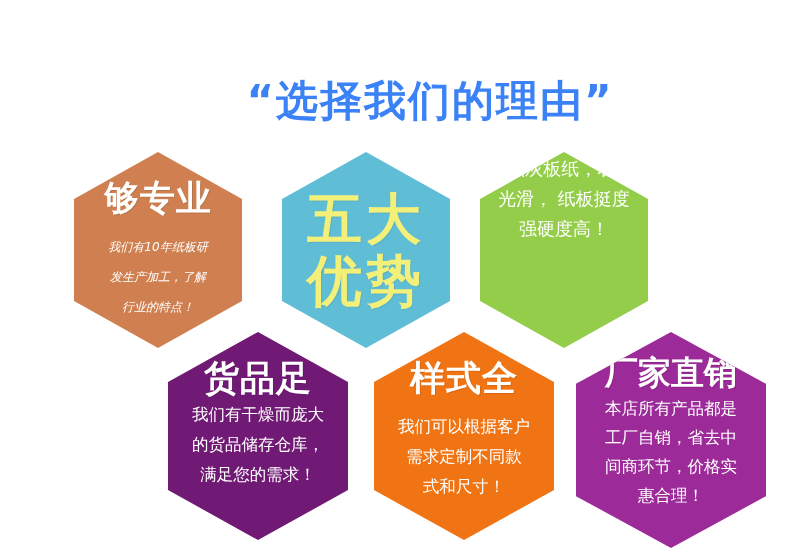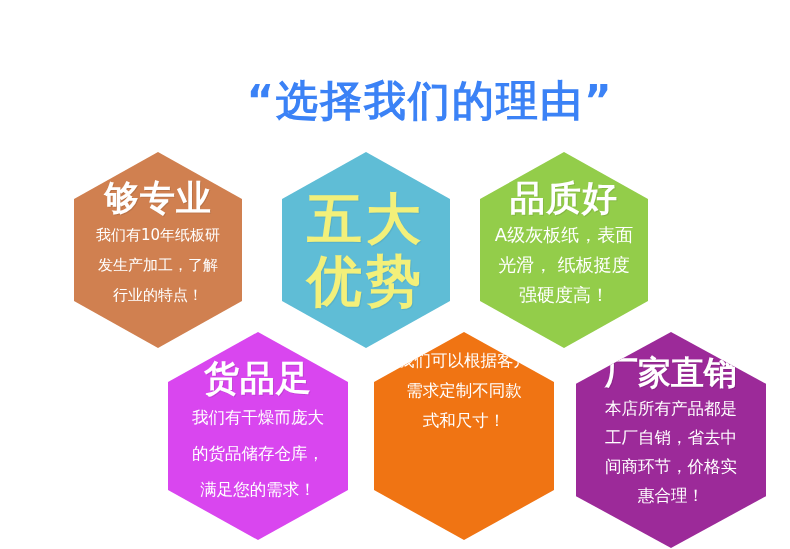--- a/index.html
+++ b/index.html
@@ -84,21 +84,21 @@
     text-align: center;
     white-space: pre-line;
   }
 
   
   #hex-pro {
     left: 58px;  top: 152px;  width: 168px; height: 196px;
     background: #D08050;
   }
   #hex-pro .htitle { font-size: 35px; line-height: 40px; margin-top: 26px; letter-spacing: 1px; }
-  #hex-pro .hbody  { font-size: 15px; line-height: 30px; margin-top: 2px; }
+  #hex-pro .hbody  { font-size: 12px; line-height: 30px; margin-top: 14px; font-style: italic; }
 
   #hex-center {
     left: 266px; top: 152px; width: 168px; height: 196px;
     background: #5FBDD6;
     justify-content: center;
   }
   #hex-center .htitle {
     font-size: 55px; line-height: 62px; color: #F3F07A;
     margin-top: 0; letter-spacing: 4px;
     text-shadow: 1px 1px 1px rgba(0,0,0,0.07);
@@ -107,24 +107,24 @@
   #hex-quality {
     left: 464px; top: 152px; width: 168px; height: 196px;
     background: #93CD4A;
   }
   #hex-quality .htitle { font-size: 35px; line-height: 40px; margin-top: 26px; letter-spacing: 1px; }
   #hex-quality .hbody  { font-size: 18px; line-height: 30px; margin-top: 2px; }
 
   
   #hex-stock {
     left: 152px; top: 332px; width: 180px; height: 208px;
-    background: #d946ef;
+    background: #701a75;
   }
   #hex-stock .htitle { font-size: 35px; line-height: 40px; margin-top: 26px; letter-spacing: 1px; }
-  #hex-stock .hbody  { font-size: 16.5px; line-height: 36px; margin-top: 2px; }
+  #hex-stock .hbody  { font-size: 16.5px; line-height: 30px; margin-top: 2px; }
 
   #hex-style {
     left: 358px; top: 332px; width: 180px; height: 208px;
     background: #F07413;
   }
   #hex-style .htitle { font-size: 35px; line-height: 40px; margin-top: 26px; letter-spacing: 1px; }
   #hex-style .hbody  { font-size: 16.5px; line-height: 30px; margin-top: 14px; }
 
   #hex-factory {
     left: 560px; top: 332px; width: 190px; height: 216px;
@@ -144,34 +144,34 @@
   <div class="hexwrap">
 
     <div class="hex" id="hex-pro">
       <div class="htitle">够专业</div>
       <div class="hbody">我们有10年纸板研
 发生产加工，了解
 行业的特点！</div>
     </div>
 
     <div class="hex" id="hex-quality">
-      <div class="htitle">品质好</div>
       <div class="hbody">A级灰板纸，表面
 光滑， 纸板挺度
 强硬度高！</div>
     </div>
 
     <div class="hex" id="hex-stock">
       <div class="htitle">货品足</div>
       <div class="hbody">我们有干燥而庞大
 的货品储存仓库，
 满足您的需求！</div>
     </div>
 
     <div class="hex" id="hex-style">
+      <div class="htitle">样式全</div>
       <div class="hbody">我们可以根据客户
 需求定制不同款
 式和尺寸！</div>
     </div>
 
     <div class="hex" id="hex-factory">
       <div class="htitle">厂家直销</div>
       <div class="hbody">本店所有产品都是
 工厂自销，省去中
 间商环节，价格实

